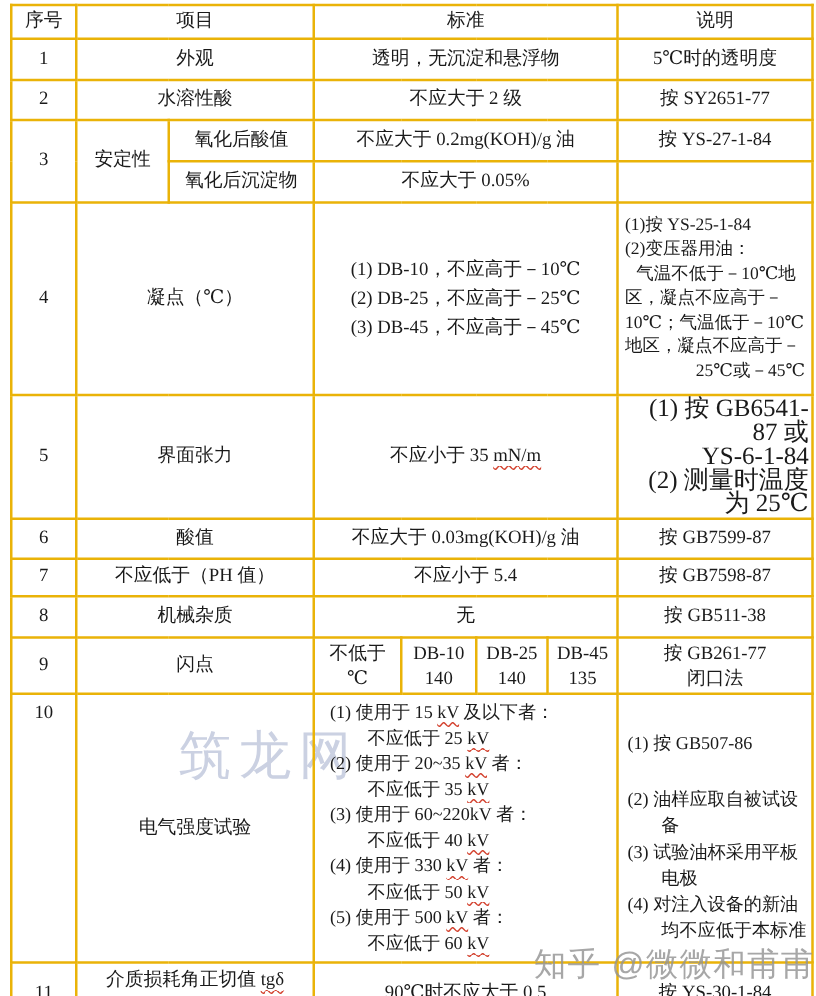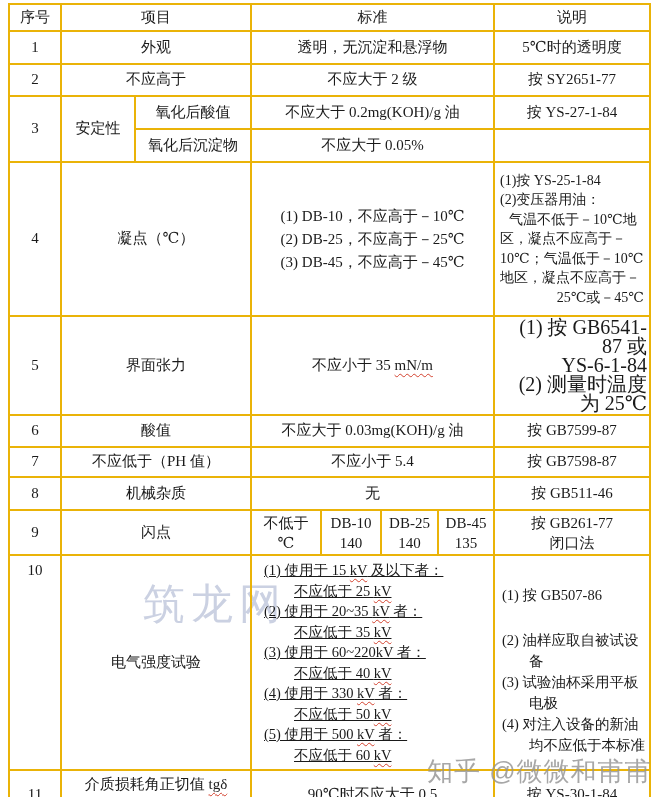--- a/index.html
+++ b/index.html
@@ -25,21 +25,21 @@
   .vtop { vertical-align:top; padding-top:5px; }
 
   
   .blk-l { display:inline-block; text-align:left; }
   .std4 { line-height:23px; font-size:15px; }
   .note4 { display:block; text-align:left; line-height:19.5px; font-size:14px; padding:0 3px; }
   .note4 .ind { padding-left:9px; }
   .note4 .ctr { text-align:right; }
   .note5 { display:block; text-align:right; line-height:19px; font-size:20px; padding-left:5px; }
   .note5 .ind { padding-left:32px; }
-  .std10 { display:block; text-align:left; line-height:20.5px; font-size:14.5px; padding-left:10px;text-decoration:underline; }
+  .std10 { display:block; text-align:left; line-height:20.5px; font-size:14.5px; padding-left:10px; }
   .std10 .ind { padding-left:30px; }
   .note10 { display:block; text-align:left; line-height:21px; font-size:14.5px; padding-left:5px; }
   .note10 .gap { margin-bottom:24px;margin-top:16px; }
   .note10 .cont { padding-left:27px; }
   .note9 { line-height:20px; }
 
   
   .sq {
     text-decoration-line:underline; text-decoration-style:wavy;
     text-decoration-color:#d3412e; text-decoration-thickness:1px;
@@ -85,21 +85,21 @@
 
   <tr class="h33">
     <td>1</td>
     <td colspan="2">外观</td>
     <td colspan="4">透明，无沉淀和悬浮物</td>
     <td>5℃时的透明度</td>
   </tr>
 
   <tr class="h32">
     <td>2</td>
-    <td colspan="2">不应高于</td>
+    <td colspan="2">水溶性酸</td>
     <td colspan="4">不应大于 2 级</td>
     <td>按 SY2651-77</td>
   </tr>
 
   <tr class="h33">
     <td rowspan="2">3</td>
     <td rowspan="2">安定性</td>
     <td>氧化后酸值</td>
     <td colspan="4">不应大于 0.2mg(KOH)/g 油</td>
     <td>按 YS-27-1-84</td>
@@ -159,21 +159,21 @@
     <td>7</td>
     <td colspan="2">不应低于（PH 值）</td>
     <td colspan="4">不应小于 5.4</td>
     <td>按 GB7598-87</td>
   </tr>
 
   <tr class="h33">
     <td>8</td>
     <td colspan="2">机械杂质</td>
     <td colspan="4">无</td>
-    <td>按 GB511-46</td>
+    <td>按 GB511-38</td>
   </tr>
 
   <tr class="h45">
     <td>9</td>
     <td colspan="2">闪点</td>
     <td class="note9">
       <div>不低于</div>
       <div>℃</div>
     </td>
     <td class="note9">

